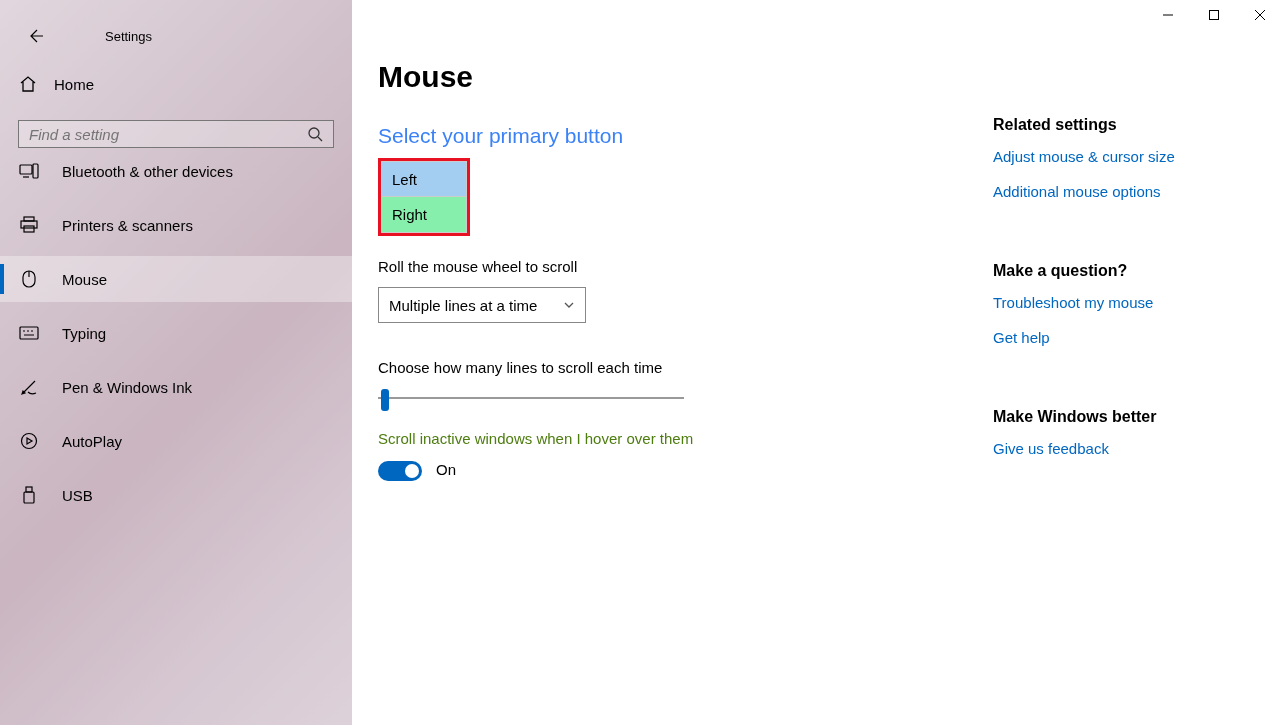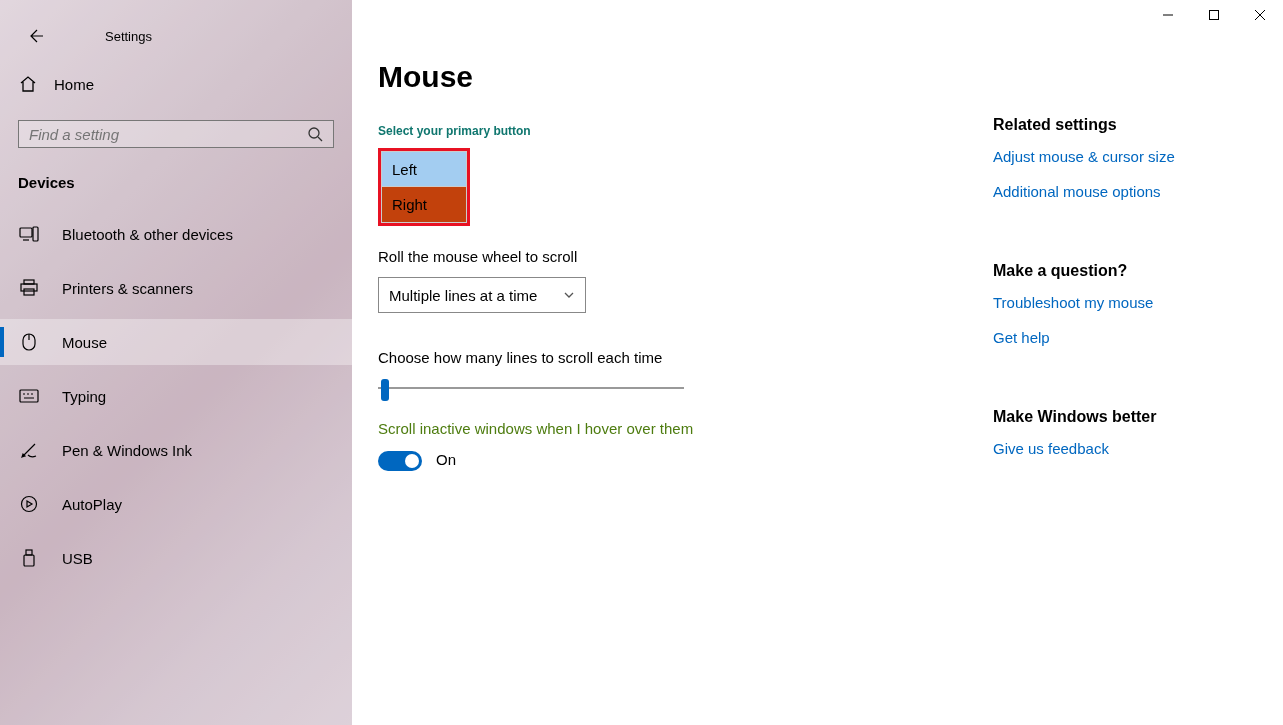--- a/index.html
+++ b/index.html
@@ -26,28 +26,28 @@
     .nav-item.active::before{content:'';position:absolute;left:0;top:8px;bottom:8px;width:4px;background:#0067c0;}
     .nav-item.active { background:rgba(255,255,255,0.35);}
     .nav-item.margin-top { margin-top: 8px;}
 
     
     .main { flex:1; height:100%; display:flex; padding-top:8px; position:relative;}
     .titlebar-controls{position:absolute;right:0;top:0;display:flex;}
     .tb-btn{width:46px;height:30px;display:flex;align-items:center;justify-content:center;}
     .content { flex:1; padding:52px 0 0 26px; }
     .page-title { font-size:30px; font-weight:600; color:#000; margin-bottom:30px;}
-    .setting-label { font-size:12px; color:#0f766e; margin-bottom:10px;font-weight:bold;}
+    .setting-label { font-size:21px; color:#3b82f6; margin-bottom:10px;}
 
     .primary-dropdown { width:92px; position:relative; margin-bottom:28px;}
     .dropdown-open { border:3px solid #e81123; position:absolute; top:0; left:0; width:92px; z-index:5; background:#fff;}
     .dd-opt { height:36px; display:flex; align-items:center; padding-left:10px; font-size:15px; border:1px solid #ccc; border-top:none;}
     .dd-opt:first-child{border-top:1px solid #ccc;}
     .dd-opt.selected{ background:#a3cdf1;}
-    .dd-opt:not(.selected){ background:#c2410c;}
+    .dd-opt:not(.selected){ background:#86efac;}
 
     .spacer-under-dd{ height:80px;}
 
     .roll-label { font-size:15px; color:#000; margin-bottom:12px; margin-top:2px;}
 
     .wheel-dropdown { width:208px; height:36px; border:1px solid #888; display:flex; align-items:center; padding:0 10px; justify-content:space-between; margin-bottom:36px;}
     .wheel-dropdown .txt{ font-size:15px;}
     .chev{width:12px;height:12px;}
 
     .slider-label { font-size:15px; color:#000000; margin-bottom:10px;}
@@ -96,21 +96,20 @@
       <input class="search-input" placeholder="Find a setting" style="">
       <span class="search-icon">
         <svg width="16" height="16" viewBox="0 0 16 16">
             <circle cx="7" cy="7" r="5" stroke="#333" stroke-width="1.3" fill="none"></circle>
             <line x1="11" y1="11" x2="15" y2="15" stroke="#333" stroke-width="1.3"></line>
           </svg>
       </span>
     </div>
   </div>
 
-  <div class="section-label">Devices</div>
 
   <div class="nav-list">
     <div class="nav-item">
       <span class="icon">
         <svg width="20" height="16" viewBox="0 0 20 16">
             <rect x="1" y="2" width="12" height="9" rx="1" stroke="#000" stroke-width="1.2" fill="none"></rect>
             <rect x="14" y="1" width="5" height="14" rx="1" stroke="#000" stroke-width="1.2" fill="none"></rect>
             <line x1="4" y1="14" x2="10" y2="14" stroke="#000" stroke-width="1.2"></line>
           </svg>
       </span>

